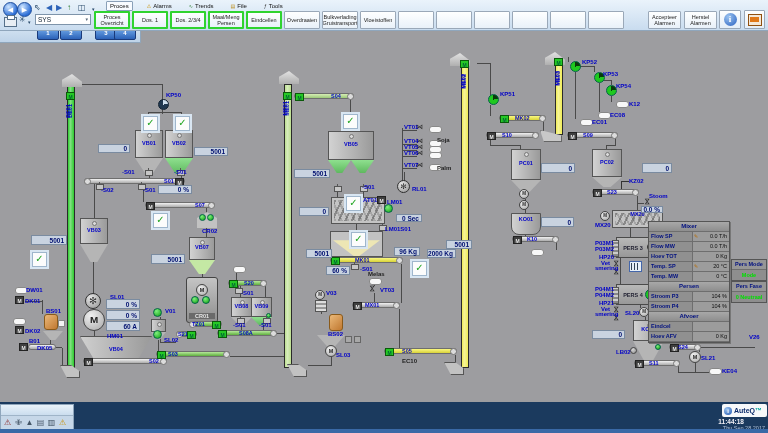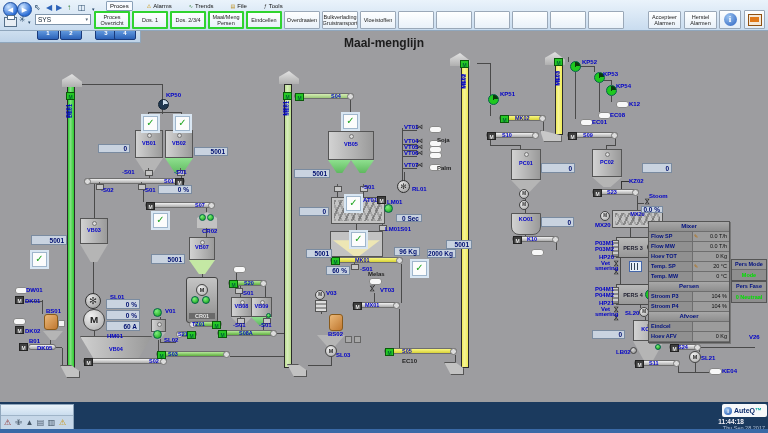--- a/index.html
+++ b/index.html
@@ -185,21 +185,20 @@
   </div>
   <div id="toolbar-ext">
     <div id="pagebtns">
         <div class="pagebtn" style="left: 37px; top: -3px; width: 20px; height: 11px;">1</div>
         <div class="pagebtn" style="left: 60px; top: -3px; width: 20px; height: 11px;">2</div>
         <div class="pagebtn" style="left: 95px; top: -3px; width: 20px; height: 11px;">3</div>
         <div class="pagebtn" style="left: 114px; top: -3px; width: 20px; height: 11px;">4</div>
       </div>
   </div>
 
-  <div id="page-title">Maal-menglijn</div>
 
   <div id="diagram">
       <div class="line" style="left: 75px; top: 84px; width: 88px; height: 1px;"></div>
       <div class="line" style="left: 162px; top: 84px; width: 1px; height: 16px;"></div>
       <div class="line" style="left: 162px; top: 110px; width: 1px; height: 4px;"></div>
       <div class="line" style="left: 148px; top: 112px; width: 34px; height: 1px;"></div>
       <div class="line" style="left: 148px; top: 112px; width: 1px; height: 5px;"></div>
       <div class="line" style="left: 181px; top: 112px; width: 1px; height: 5px;"></div>
       <div class="line" style="left: 149px; top: 175px; width: 1px; height: 4px;"></div>
       <div class="line" style="left: 181px; top: 175px; width: 1px; height: 4px;"></div>

